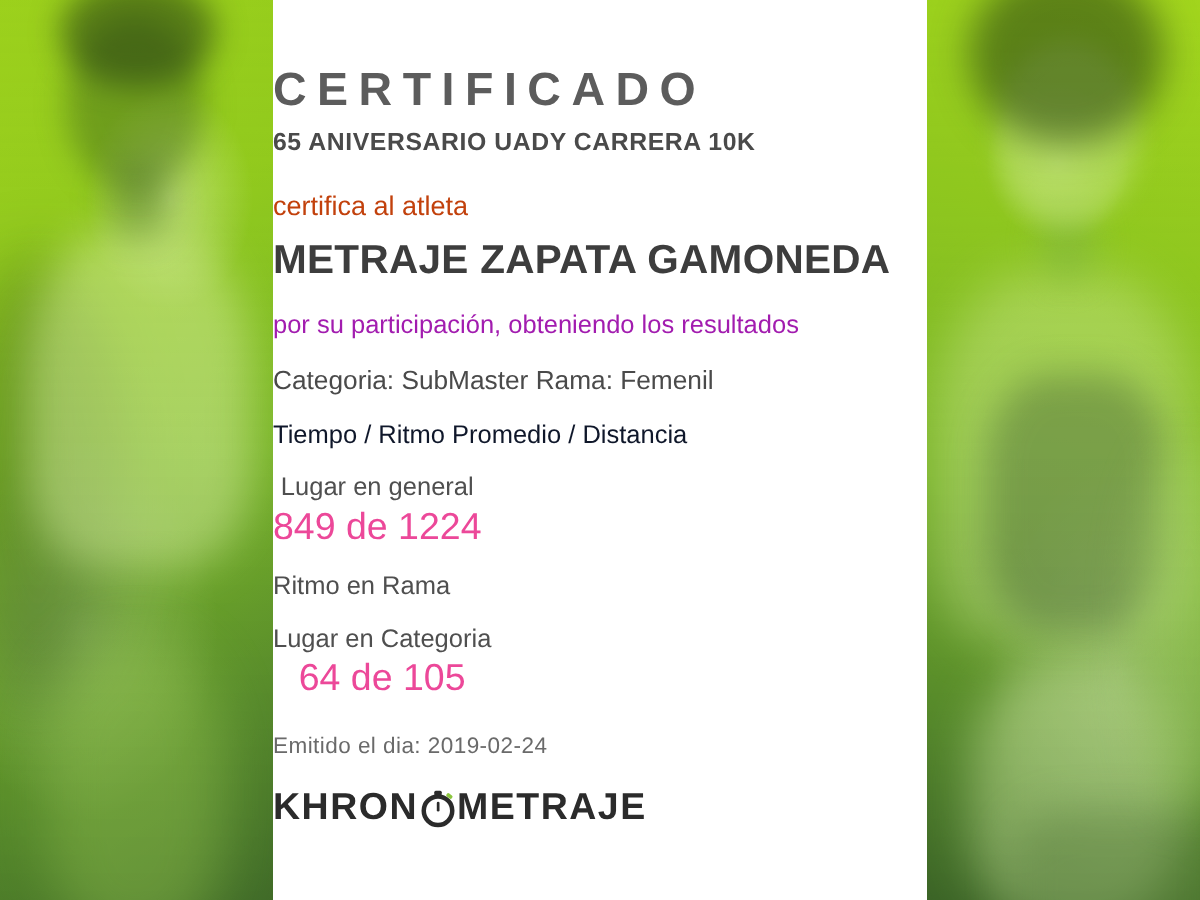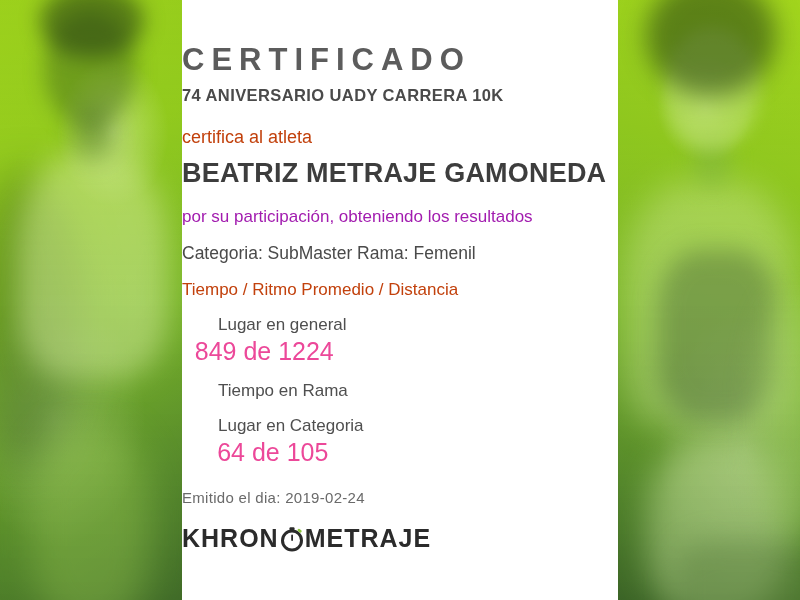--- a/index.html
+++ b/index.html
@@ -125,37 +125,36 @@
   }
   .category-line {
     margin-top: 16px;
     font-size: 17.5px;
     color: #4a4a4a;
     text-align: center;
   }
   .metrics-label {
     margin-top: 16px;
     font-size: 17px;
-    color: #c2410c;
+    color: #0f172a;
     text-align: center;
   }
   .metrics-value {
     margin-top: 4px;
     font-size: 28px;
     color: #3d3d3d;
     text-align: center;
     letter-spacing: 0.2px;
   }
 
   .place-block { text-align: center; }
   .place-label {
     margin-top: 15px;
     font-size: 17px;
     color: #4f4f4f;
-    margin-left: 36px;
   }
   .place-value {
     margin-top: 2px;
     font-size: 25px;
     color: #ec4899;
   }
 
   .issued {
     margin-top: 22px;
     font-size: 15px;
@@ -197,37 +196,37 @@
     <div class="fig l-neck"></div>
     <div class="fig l-head"></div>
     <div class="fig l-hair"></div>
     <div class="fig l-leg"></div>
     <div class="wash"></div>
   </div>
 
   <div class="card">
 
     <div class="title">CERTIFICADO</div>
-    <div class="subtitle">74 ANIVERSARIO UADY CARRERA 10K</div>
+    <div class="subtitle">65 ANIVERSARIO UADY CARRERA 10K</div>
 
     <div class="certifies">certifica al atleta</div>
-    <div class="athlete">BEATRIZ METRAJE GAMONEDA</div>
+    <div class="athlete">METRAJE ZAPATA GAMONEDA</div>
 
     <div class="participation">por su participación, obteniendo los resultados</div>
     <div class="category-line">Categoria: SubMaster Rama: Femenil</div>
 
     <div class="metrics-label">Tiempo / Ritmo Promedio / Distancia</div>
 
     <div class="place-block">
       <div class="place-label">Lugar en general</div>
       <div class="place-value">849 de 1224</div>
     </div>
 
     <div class="place-block">
-      <div class="place-label">Tiempo en Rama</div>
+      <div class="place-label">Ritmo en Rama</div>
     </div>
 
     <div class="place-block">
       <div class="place-label">Lugar en Categoria</div>
       <div class="place-value">64 de 105</div>
     </div>
 
     <div class="issued">Emitido el dia: 2019-02-24</div>
 
     <div class="logo">

